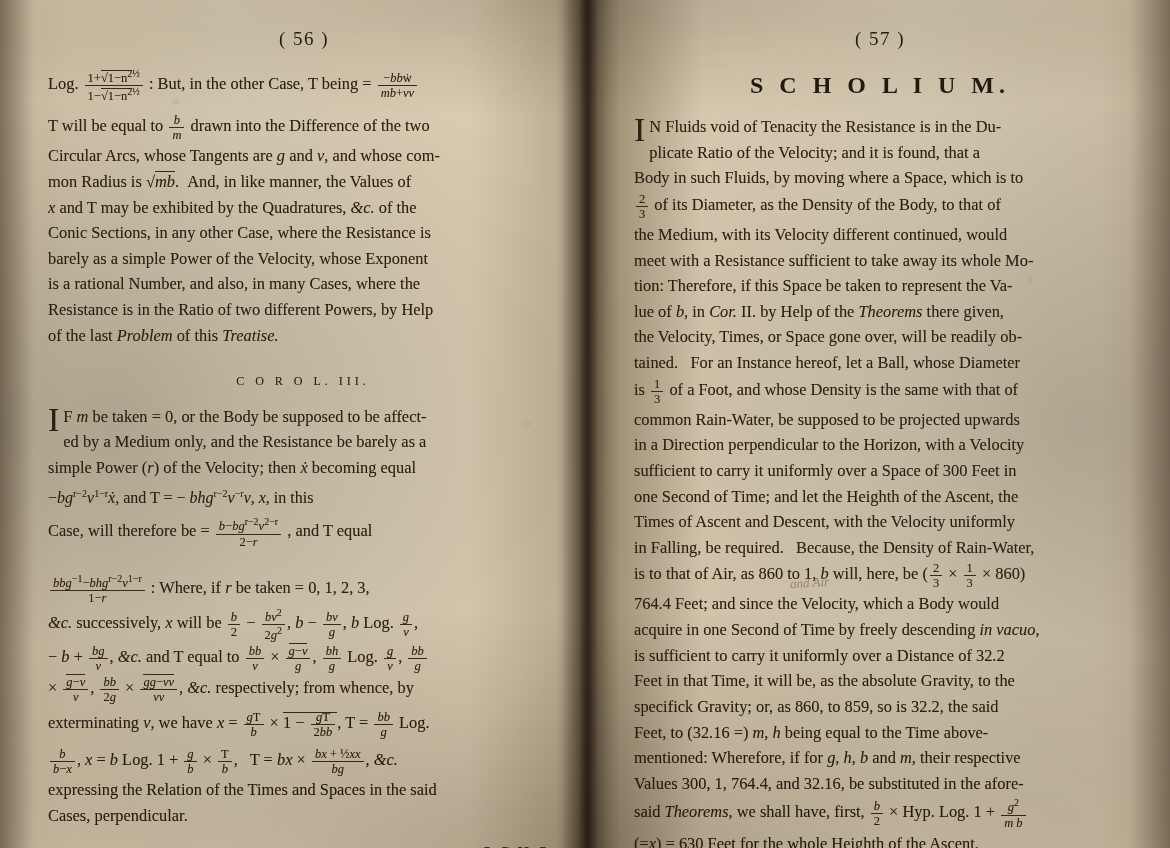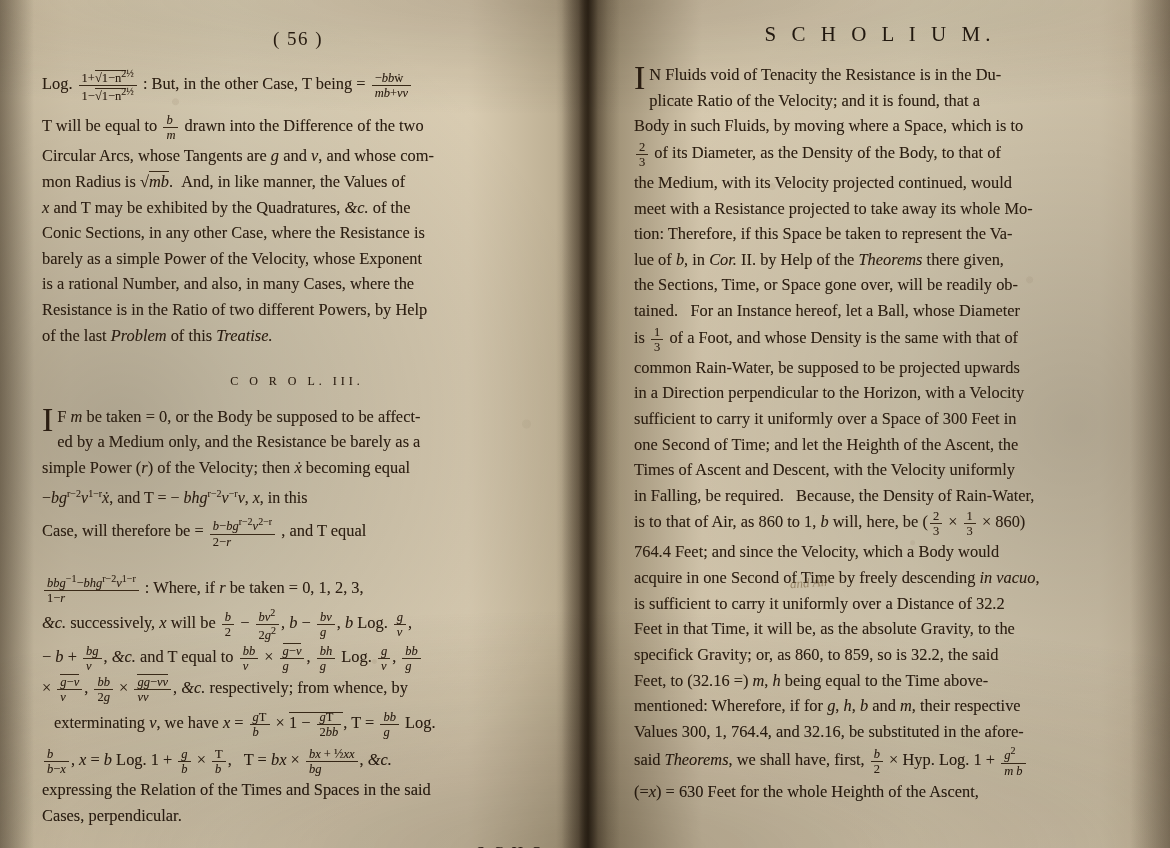--- a/index.html
+++ b/index.html
@@ -64,21 +64,21 @@
       rgba(40,28,14,0.00) 100%);
     pointer-events: none;
   }
 
   .page {
     position: absolute;
     top: 0;
     height: 848px;
     color: #241a10;
   }
-  .page-left  { left: 8px;    width: 580px; }
+  .page-left  { left: 14px;    width: 580px; }
   .page-right { left: 590px; width: 580px; }
 
   .folio {
     text-align: center;
     font-size: 19px;
     letter-spacing: 1.5px;
     margin-top: 28px;
     color: #2a1d11;
   }
 
@@ -96,24 +96,24 @@
 
   .heading {
     text-align: center;
     font-size: 12px;
     letter-spacing: 4px;
     margin: 26px 0 14px 0;
     font-weight: normal;
   }
   .heading-scholium {
     text-align: center;
-    font-size: 21px;
+    font-size: 24px;
     letter-spacing: 5px;
     margin: 22px 0 16px 0;
-    font-weight: normal;
+    font-weight: bold;
   }
   .it { font-style: italic; }
   .dropcap {
     float: left;
     font-size: 34px;
     line-height: 26px;
     padding: 2px 4px 0 0;
     font-style: normal;
   }
   .catchword {
@@ -124,21 +124,21 @@
   }
   
   .mathline {
     display: block;
     margin: 7px 0;
     font-size: 16px;
   }
   .frac {
     display: inline-block;
     vertical-align: middle;
-    text-align: left;
+    text-align: center;
     font-size: 12.5px;
     line-height: 1.12;
     margin: 0 2px;
   }
   .frac .num { display: block; border-bottom: 1px solid #3a2a18; padding: 0 3px; }
   .frac .den { display: block; padding: 0 3px; font-family: Liberation Serif, serif; }
   .sup { font-size: 10px; vertical-align: super; }
   .over { border-top: 1px solid #3a2a18; padding-top: 0px; }
   .rad::before { content: "\221A"; }
   .ghost {
@@ -241,21 +241,21 @@
         <span class="frac"><span class="num"><span class="it">bb</span></span><span class="den"><span class="it">g</span></span></span>
       </p>
       <p>
         ×
         <span class="frac"><span class="num"><span class="over"><span class="it">g</span>−<span class="it">v</span></span></span><span class="den"><span class="it">v</span></span></span>,
         <span class="frac"><span class="num"><span class="it">bb</span></span><span class="den">2<span class="it">g</span></span></span>
         ×
         <span class="frac"><span class="num"><span class="over"><span class="it">gg</span>−<span class="it">vv</span></span></span><span class="den"><span class="it">vv</span></span></span>,
         <span class="it">&amp;c.</span> respectively; from whence, by
       </p>
-      <p style="margin-top:6px;margin-left:12px;">
+      <p style="margin-top:6px;">
         exterminating <span class="it">v</span>, we have <span class="it">x</span> =
         <span class="frac"><span class="num"><span class="it">g</span>T</span><span class="den"><span class="it">b</span></span></span>
         × <span class="over">1 − <span class="frac"><span class="num"><span class="it">g</span>T</span><span class="den">2<span class="it">bb</span></span></span></span>,
         T = <span class="frac"><span class="num"><span class="it">bb</span></span><span class="den"><span class="it">g</span></span></span> Log.
       </p>
       <p style="margin-top:8px;">
         <span class="frac"><span class="num"><span class="it">b</span></span><span class="den"><span class="it">b</span>−<span class="it">x</span></span></span>,
         <span class="it">x</span> = <span class="it">b</span> Log. 1 +
         <span class="frac"><span class="num"><span class="it">g</span></span><span class="den"><span class="it">b</span></span></span>
         ×
@@ -267,35 +267,36 @@
       <p>expressing the Relation of the Times and Spaces in the said</p>
       <p>Cases, perpendicular.</p>
 
       <div class="catchword">S C H O-</div>
     </div>
 
     <div class="ghost" style="left:120px; top:296px;">&nbsp;</div>
   </div>
 
   <div class="page page-right">
+    <div class="folio">( 57 )</div>
 
     <div class="ghost" style="left:80px; top:68px; width:420px;">&nbsp;</div>
 
     <div class="heading-scholium">S C H O L I U M.</div>
 
     <div class="col col-right">
       <p><span class="dropcap">I</span>N Fluids void of Tenacity the Resistance is in the Du-</p>
       <p>plicate Ratio of the Velocity; and it is found, that a</p>
       <p>Body in such Fluids, by moving where a Space, which is to</p>
       <p><span class="frac"><span class="num">2</span><span class="den">3</span></span> of its Diameter, as the Density of the Body, to that of</p>
-      <p>the Medium, with its Velocity projected continued, would</p>
-      <p>meet with a Resistance projected to take away its whole Mo-</p>
+      <p>the Medium, with its Velocity different continued, would</p>
+      <p>meet with a Resistance sufficient to take away its whole Mo-</p>
       <p>tion: Therefore, if this Space be taken to represent the Va-</p>
       <p>lue of <span class="it">b</span>, in <span class="it">Cor.</span> II. by Help of the <span class="it">Theorems</span> there given,</p>
-      <p>the Sections, Time, or Space gone over, will be readily ob-</p>
+      <p>the Velocity, Times, or Space gone over, will be readily ob-</p>
       <p>tained.&nbsp;&nbsp; For an Instance hereof, let a Ball, whose Diameter</p>
       <p>is <span class="frac"><span class="num">1</span><span class="den">3</span></span> of a Foot, and whose Density is the same with that of</p>
       <p>common Rain-Water, be supposed to be projected upwards</p>
       <p>in a Direction perpendicular to the Horizon, with a Velocity</p>
       <p>sufficient to carry it uniformly over a Space of 300 Feet in</p>
       <p>one Second of Time; and let the Heighth of the Ascent, the</p>
       <p>Times of Ascent and Descent, with the Velocity uniformly</p>
       <p>in Falling, be required.&nbsp;&nbsp; Because, the Density of Rain-Water,</p>
       <p>is to that of Air, as 860 to 1, <span class="it">b</span> will, here, be (<span class="frac"><span class="num">2</span><span class="den">3</span></span> × <span class="frac"><span class="num">1</span><span class="den">3</span></span> × 860)</p>
       <p>764.4 Feet; and since the Velocity, which a Body would</p>

